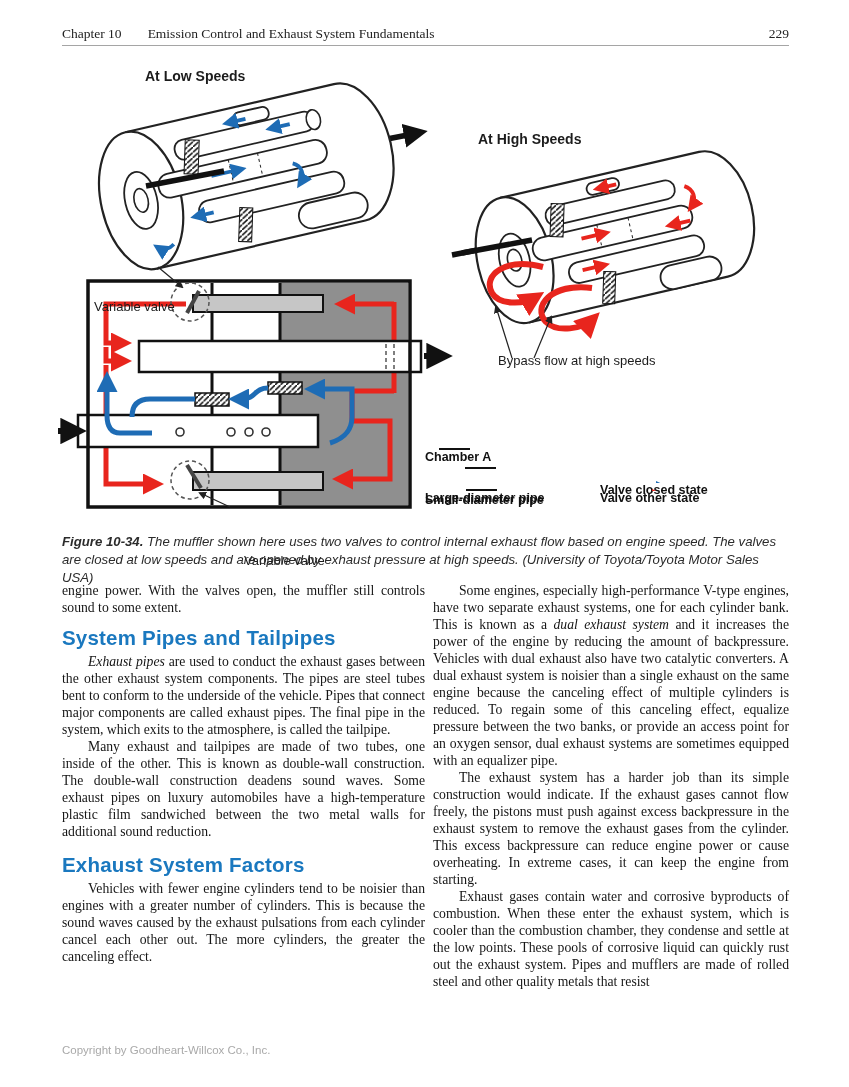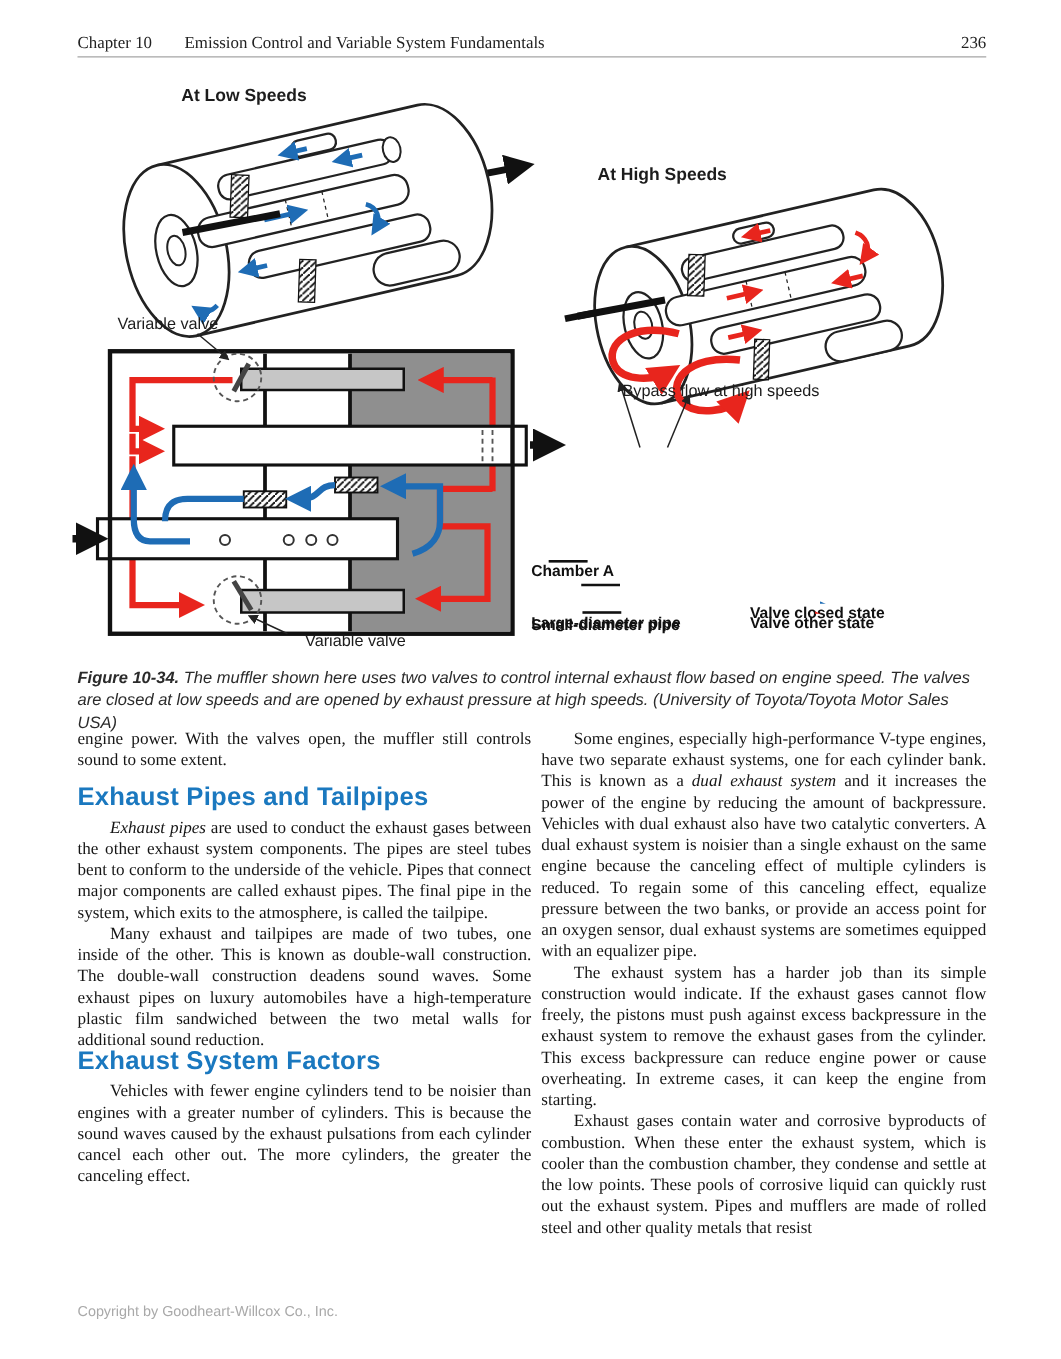--- a/index.html
+++ b/index.html
@@ -7,21 +7,21 @@
         font-family:"Liberation Serif",serif;color:#1b1b1b;}
   
   .hdr{position:absolute;top:26px;left:62px;width:727px;display:flex;font-size:13.5px;color:#222;}
   .hdr .ch{margin-right:26px;white-space:nowrap;}
   .hdr .ttl{flex:1;}
   .hdr .pg{white-space:nowrap;}
   .hdr-rule{position:absolute;top:45px;left:62px;width:727px;border-top:1px solid #a5a5a5;}
   
   .figlabel{position:absolute;font-family:"Liberation Sans",sans-serif;color:#1c1c1c;white-space:nowrap;}
   .b14{font-weight:bold;font-size:14px;}
-  .r13{font-size:13px;}
+  .r13{font-size:13px;margin-top:48px;}
   
   .legend-row{position:absolute;display:flex;align-items:center;height:16px;
               font-family:"Liberation Sans",sans-serif;font-weight:bold;font-size:12.5px;color:#111;white-space:nowrap;flex-direction:column;}
   .sw{width:31px;height:12px;border:1.7px solid #111;margin-right:7px;box-sizing:border-box;}
   .sw.gray{background:#8f8f8f;}
   .sw.light{background:#c6c6c6;}
   .sw.hatch{background:repeating-linear-gradient(135deg,#111 0 1.6px,#fff 1.6px 4.6px);}
   .arrow-ic{margin-right:6px;display:block;}
   
   .caption{position:absolute;top:533px;left:62px;width:728px;font-family:"Liberation Sans",sans-serif;
@@ -42,22 +42,22 @@
           font-size:11.5px;color:#a9a9a9;}
   svg{display:block;}
 </style>
 </head>
 <body>
 
 <div class="page">
 
   <div class="hdr">
     <span class="ch">Chapter 10</span>
-    <span class="ttl">Emission Control and Variable System Fundamentals</span>
-    <span class="pg">236</span>
+    <span class="ttl">Emission Control and Exhaust System Fundamentals</span>
+    <span class="pg">229</span>
   </div>
   <div class="hdr-rule"></div>
 
   <svg style="position:absolute;left:0;top:55px;" width="849" height="480" viewBox="0 0 849 480">
     <defs>
       <marker id="mBlk" orient="auto" markerWidth="4.4" markerHeight="4.4" refX="2.6" refY="2.2">
         <path d="M0,0 L4.4,2.2 L0,4.4 Z" fill="#111"></path>
         </marker>
       <marker id="mRed" orient="auto" markerWidth="4.2" markerHeight="4.2" refX="2.6" refY="2.1">
         <path d="M0,0 L4.2,2.1 L0,4.2 Z" fill="#e8251d"></path>
@@ -218,24 +218,24 @@
     </svg>
     <span>Valve other state</span>
   </div>
 
   <div class="caption">
     <span class="cl">Figure 10-34.</span><span> The muffler shown here uses two valves to control internal exhaust flow based on engine speed. The valves are closed at low speeds and are opened by exhaust pressure at high speeds. (University of Toyota/Toyota Motor Sales USA)</span>
   </div>
 
   <div class="col left">
     <p>engine power. With the valves open, the muffler still controls sound to some extent.</p>
-    <h2 class="sec">Exhaust Pipes and Tailpipes</h2>
+    <h2 class="sec">System Pipes and Tailpipes</h2>
     <p class="ind"><span class="lead">Exhaust pipes</span><span> are used to conduct the exhaust gases between the other exhaust system components. The pipes are steel tubes bent to conform to the underside of the vehicle. Pipes that connect major components are called exhaust pipes. The final pipe in the system, which exits to the atmosphere, is called the tailpipe.</span></p>
     <p class="ind">Many exhaust and tailpipes are made of two tubes, one inside of the other. This is known as double-wall construction. The double-wall construction deadens sound waves. Some exhaust pipes on luxury automobiles have a high-temperature plastic film sandwiched between the two metal walls for additional sound reduction.</p>
-    <h2 class="sec" style="margin-top:0;">Exhaust System Factors</h2>
+    <h2 class="sec" style="margin-top:16px;">Exhaust System Factors</h2>
     <p class="ind">Vehicles with fewer engine cylinders tend to be noisier than engines with a greater number of cylinders. This is because the sound waves caused by the exhaust pulsations from each cylinder cancel each other out. The more cylinders, the greater the canceling effect.</p>
   </div>
 
   <div class="col right">
     <p class="ind"><span>Some engines, especially high-performance V-type engines, have two separate exhaust systems, one for each cylinder bank. This is known as a </span><span class="term">dual exhaust system</span><span> and it increases the power of the engine by reducing the amount of backpressure. Vehicles with dual exhaust also have two catalytic converters. A dual exhaust system is noisier than a single exhaust on the same engine because the canceling effect of multiple cylinders is reduced. To regain some of this canceling effect, equalize pressure between the two banks, or provide an access point for an oxygen sensor, dual exhaust systems are sometimes equipped with an equalizer pipe.</span></p>
     <p class="ind">The exhaust system has a harder job than its simple construction would indicate. If the exhaust gases cannot flow freely, the pistons must push against excess backpressure in the exhaust system to remove the exhaust gases from the cylinder. This excess backpressure can reduce engine power or cause overheating. In extreme cases, it can keep the engine from starting.</p>
     <p class="ind">Exhaust gases contain water and corrosive byproducts of combustion. When these enter the exhaust system, which is cooler than the combustion chamber, they condense and settle at the low points. These pools of corrosive liquid can quickly rust out the exhaust system. Pipes and mufflers are made of rolled steel and other quality metals that resist</p>
   </div>
 
   <div class="footer">Copyright by Goodheart-Willcox Co., Inc.</div>

